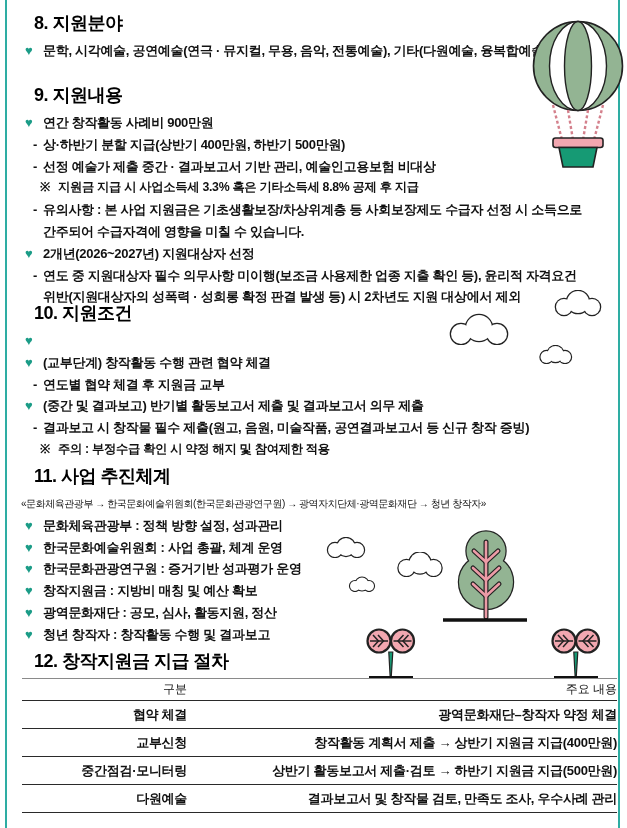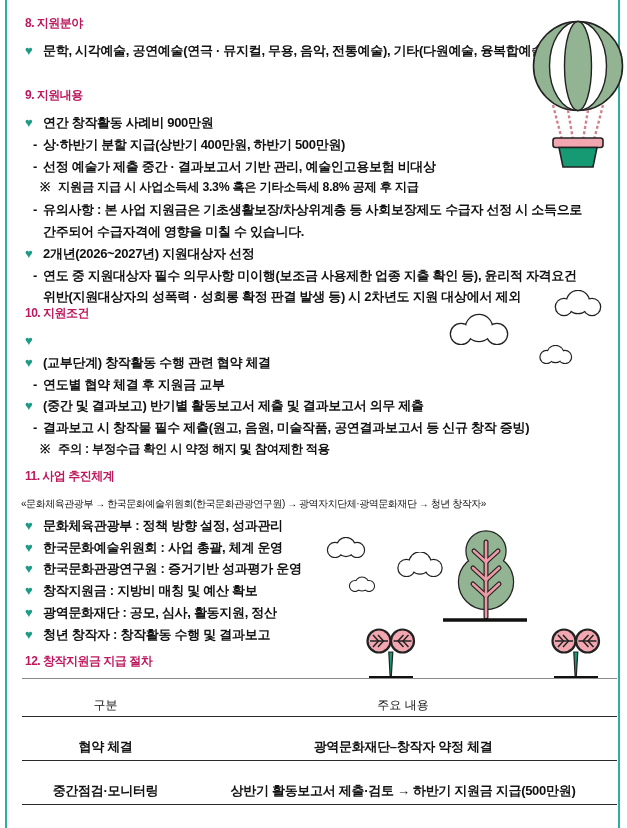--- a/index.html
+++ b/index.html
@@ -4,36 +4,36 @@
 <style>
   html,body{margin:0;padding:0;background:#ffffff;}
   .page{
     position:relative;width:627px;height:828px;background:#ffffff;overflow:hidden;
     font-family:"Liberation Sans", sans-serif;color:#111;
   }
   .edge{position:absolute;top:0;bottom:0;width:2px;background:#2eada3;z-index:1;}
   .edge.left{left:5px;}
   .edge.right{left:618px;}
   .section{position:absolute;left:25px;width:592px;z-index:2;}
-  .heading{font-size:12px;line-height:22px;font-weight:bold;color:#be185d;margin:0 0 6px 0;letter-spacing:-0.5px;}
+  .heading{font-size:18px;line-height:22px;font-weight:bold;color:#000000;margin:0 0 6px 9px;letter-spacing:-0.5px;}
   .lines{display:block;}
   .line{display:flex;align-items:baseline;font-size:13px;font-weight:bold;line-height:21.8px;color:#111;white-space:nowrap;letter-spacing:-0.3px;}
   .line .marker{flex:none;}
   .line.bullet .marker{width:18px;color:#1b9c87;font-size:13px;}
   .line.dash{padding-left:8px;}
   .line.dash .marker{width:10px;color:#111;}
   .line.note{padding-left:15px;font-size:12.3px;font-weight:600;}
   .line.note .marker{width:18px;}
   .line.cont{padding-left:18px;}
   .line.cont .marker{width:0;}
   .line.flow{margin-left:-4px;font-size:10px;font-weight:400;letter-spacing:-0.45px;}
   .line.flow .marker{width:0;}
   
   table.proc{border-collapse:collapse;width:595px;margin:6px 0 0 -3px;table-layout:fixed;}
-  table.proc th,table.proc td{text-align:center;padding:16px 0 0 2px;vertical-align:middle;}
+  table.proc th,table.proc td{text-align:right;padding:0 0 0 2px;vertical-align:middle;}
   table.proc thead th{font-size:12px;font-weight:400;height:21px;border-top:1px solid #8a8a8a;border-bottom:1px solid #2a2a2a;}
   table.proc td{height:27px;border-bottom:1px solid #2a2a2a;font-size:13px;margin-left:28px;}
   .t-label{font-weight:800;font-size:13.5px;letter-spacing:-0.3px;}
   .t-value{font-weight:600;letter-spacing:-0.3px;}
   .col1{width:163px;}
   
   .deco{position:absolute;z-index:3;pointer-events:none;}
 </style>
 </head>
 <body>
@@ -165,20 +165,24 @@
           <th class="col1">구분</th>
           <th>주요 내용</th>
         </tr>
       </thead>
       <tbody>
           <tr>
             <td class="t-label">협약 체결</td>
             <td class="t-value">광역문화재단–창작자 약정 체결</td>
           </tr>
           <tr>
+            <td class="t-label">교부신청</td>
+            <td class="t-value">창작활동 계획서 제출 → 상반기 지원금 지급(400만원)</td>
+          </tr>
+          <tr>
             <td class="t-label">중간점검·모니터링</td>
             <td class="t-value">상반기 활동보고서 제출·검토 → 하반기 지원금 지급(500만원)</td>
           </tr>
           <tr>
             <td class="t-label">다원예술</td>
             <td class="t-value">결과보고서 및 창작물 검토, 만족도 조사, 우수사례 관리</td>
           </tr>
         </tbody>
     </table>
   </div>

